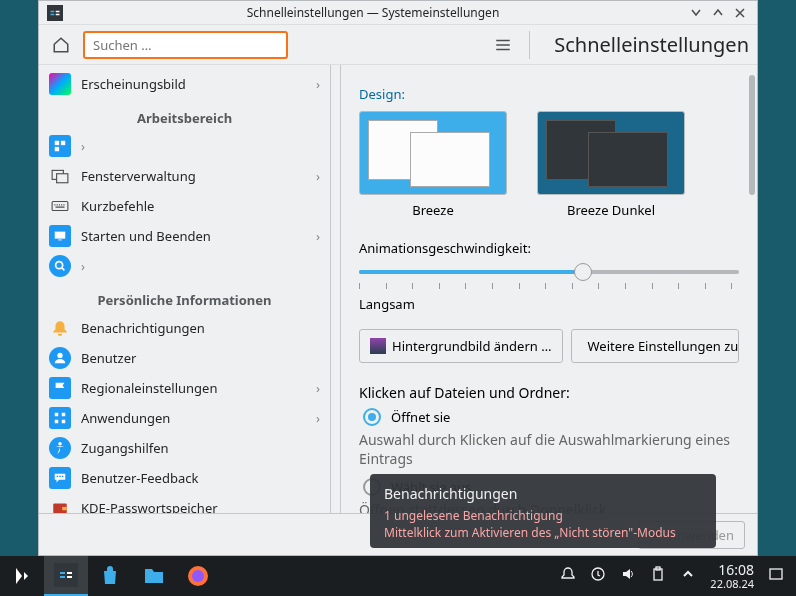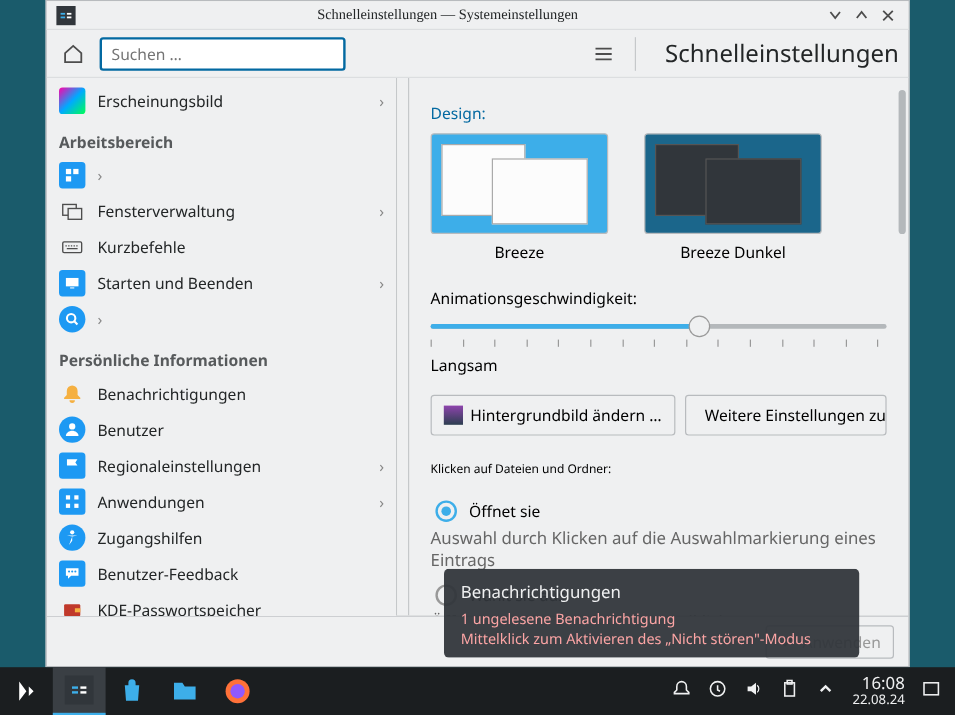--- a/index.html
+++ b/index.html
@@ -2,39 +2,39 @@
 <html><head>
 <meta charset="utf-8">
 <style>
 * { margin: 0; padding: 0; box-sizing: border-box; font-family: "Noto Sans", "Segoe UI", sans-serif; }
 body { width: 796px; height: 596px; background: #1a5b6b; overflow: hidden; position: relative; }
 
 .window { position: absolute; left: 38px; top: 0; width: 720px; height: 556px; background: #eff0f1; border: 1px solid #b8bbbe; display: flex; flex-direction: column; }
 .titlebar { height: 24px; display: flex; align-items: center; padding: 0 8px; background: #eff0f1; border-bottom: 1px solid #dcdee0; }
 .titlebar-icon { width: 16px; height: 16px; background: #31363b; display: flex; align-items: center; justify-content: center; }
 .titlebar-icon svg { width: 12px; height: 12px; }
-.titlebar-title { flex: 1; text-align: center; font-size: 12px; color: #232627; font-family: Liberation Serif, serif; }
+.titlebar-title { flex: 1; text-align: center; font-size: 12px; color: #232627; }
 .titlebar-btn { width: 18px; height: 18px; display: flex; align-items: center; justify-content: center; cursor: pointer; margin-left: 4px; }
 .titlebar-btn svg { width: 12px; height: 12px; stroke: #4d4d4d; stroke-width: 1.5; fill: none; }
 
 .toolbar { height: 40px; display: flex; align-items: center; padding: 0 8px; gap: 8px; border-bottom: 1px solid #dcdee0; }
 .toolbar-btn { width: 28px; height: 28px; display: flex; align-items: center; justify-content: center; border-radius: 3px; cursor: pointer; }
-.search-input { flex: 0 0 188px; height: 28px; border: 2px solid #0369a1; border-radius: 3px; padding: 0 8px; font-size: 13px; background: #fff; color: #888; }
+.search-input { flex: 0 0 188px; height: 28px; border: 2px solid #f97316; border-radius: 3px; padding: 0 8px; font-size: 13px; background: #fff; color: #888; }
 .hamburger { width: 28px; height: 28px; display: flex; align-items: center; justify-content: center; cursor: pointer; margin-left: auto; margin-right: 0; }
 .toolbar-sep { width: 1px; height: 28px; background: #c5c8ca; margin: 0 4px; }
 .page-title { font-size: 20px; color: #232627; margin-left: 12px; }
 
 .content { flex: 1; display: flex; overflow: hidden; }
 .sidebar { width: 292px; overflow-y: auto; border-right: 1px solid #c5c8ca; background: #eff0f1; padding-top: 4px; }
 .sidebar-scrollbar { width: 10px; background: #eff0f1; border-right: 1px solid #c5c8ca; }
 .sidebar-item { height: 30px; display: flex; align-items: center; padding: 0 10px; cursor: pointer; font-size: 13px; color: #232627; }
 .sidebar-item .icon { width: 22px; height: 22px; margin-right: 10px; display: flex; align-items: center; justify-content: center; border-radius: 3px; }
 .sidebar-item .label { flex: 1; white-space: nowrap; overflow: hidden; text-overflow: ellipsis; }
 .sidebar-item .chevron { color: #888; }
-.sidebar-header { padding: 10px 10px 4px; font-size: 13px; font-weight: bold; color: #575a5c; }
+.sidebar-header { padding: 10px 10px 4px; font-size: 13px; font-weight: bold; color: #575a5c; text-align: center; }
 
 .main { flex: 1; padding: 20px 18px 12px; overflow-y: auto; position: relative; }
 .main-scrollbar-indicator { position: absolute; right: 2px; top: 10px; width: 6px; height: 120px; background: #b4b8bb; border-radius: 3px; }
 .section-label { font-size: 13px; color: #0369a1; margin-bottom: 8px; }
 .themes { display: flex; gap: 30px; margin-bottom: 20px; }
 .theme { display: flex; flex-direction: column; align-items: center; cursor: pointer; }
 .theme-preview { width: 148px; height: 84px; border: 1px solid #b8bbbe; border-radius: 3px; background: #3daee9; position: relative; overflow: hidden; }
 .theme-preview.dark { background: #1b668b; }
 .theme-preview .fake-win { position: absolute; background: #fcfcfc; border: 1px solid #aaa; }
 .theme-preview.dark .fake-win { background: #31363b; border-color: #555; }
@@ -46,21 +46,21 @@
 .slider-fill { position: absolute; top: 7px; left: 0; width: 59%; height: 4px; background: #3daee9; border-radius: 2px; }
 .slider-thumb { position: absolute; top: 0; left: 59%; width: 18px; height: 18px; background: #eff0f1; border: 1px solid #999; border-radius: 50%; transform: translateX(-50%); }
 .slider-ticks { position: relative; height: 8px; margin-bottom: 4px; }
 .slider-tick { position: absolute; width: 1px; height: 6px; background: #999; top: 0; }
 .slider-min { font-size: 13px; margin-bottom: 16px; }
 
 .btn-row { display: flex; gap: 8px; margin-bottom: 20px; }
 .btn { height: 34px; padding: 0 10px; border: 1px solid #b8bbbe; background: #eff0f1; border-radius: 3px; display: flex; align-items: center; gap: 6px; font-size: 13px; cursor: pointer; white-space: nowrap; overflow: hidden; }
 .btn .btn-icon { width: 16px; height: 16px; display: inline-block; }
 .radio-group { margin-bottom: 14px; }
-.radio-label { font-size: 10px; margin-bottom: 20px; }
+.radio-label { font-size: 14px; margin-bottom: 6px; }
 .radio-item { display: flex; align-items: center; gap: 10px; margin-bottom: 6px; padding-left: 4px; cursor: pointer; }
 .radio-circle { width: 18px; height: 18px; border: 2px solid #3daee9; border-radius: 50%; display: flex; align-items: center; justify-content: center; }
 .radio-circle.unchecked { border-color: #999; }
 .radio-dot { width: 8px; height: 8px; background: #3daee9; border-radius: 50%; }
 .radio-text { font-size: 13px; }
 .radio-hint { font-size: 14px; color: #666; margin-left: 0; margin-bottom: 10px; margin-top:-2px; }
 
 .notif-popup { position: absolute; left: 370px; top: 474px; width: 346px; height: 74px; background: rgba(49,54,59,0.95); border-radius: 4px; padding: 10px 14px; color: #eff0f1; z-index: 10; }
 .notif-title { font-size: 14px; margin-bottom: 4px; }
 .notif-line { font-size: 12px; color: #fca5a5; }

